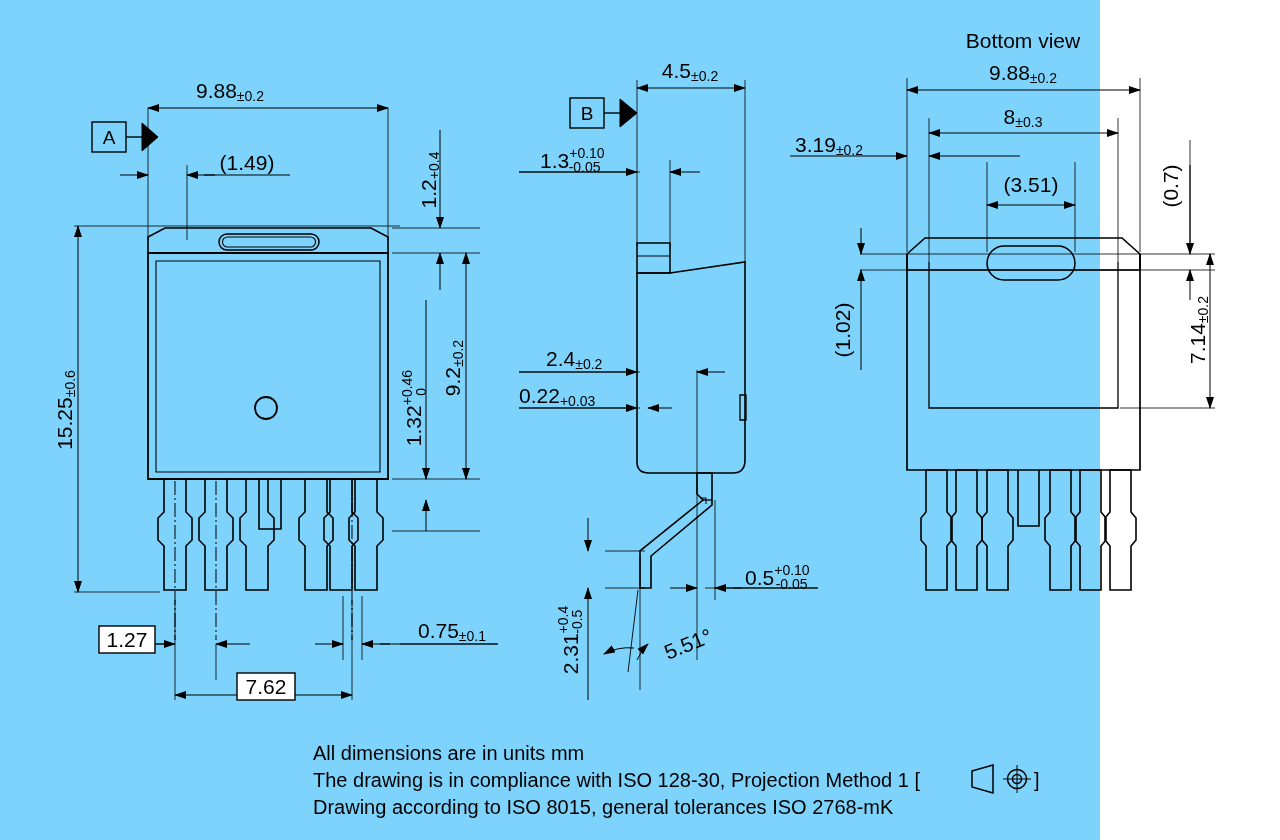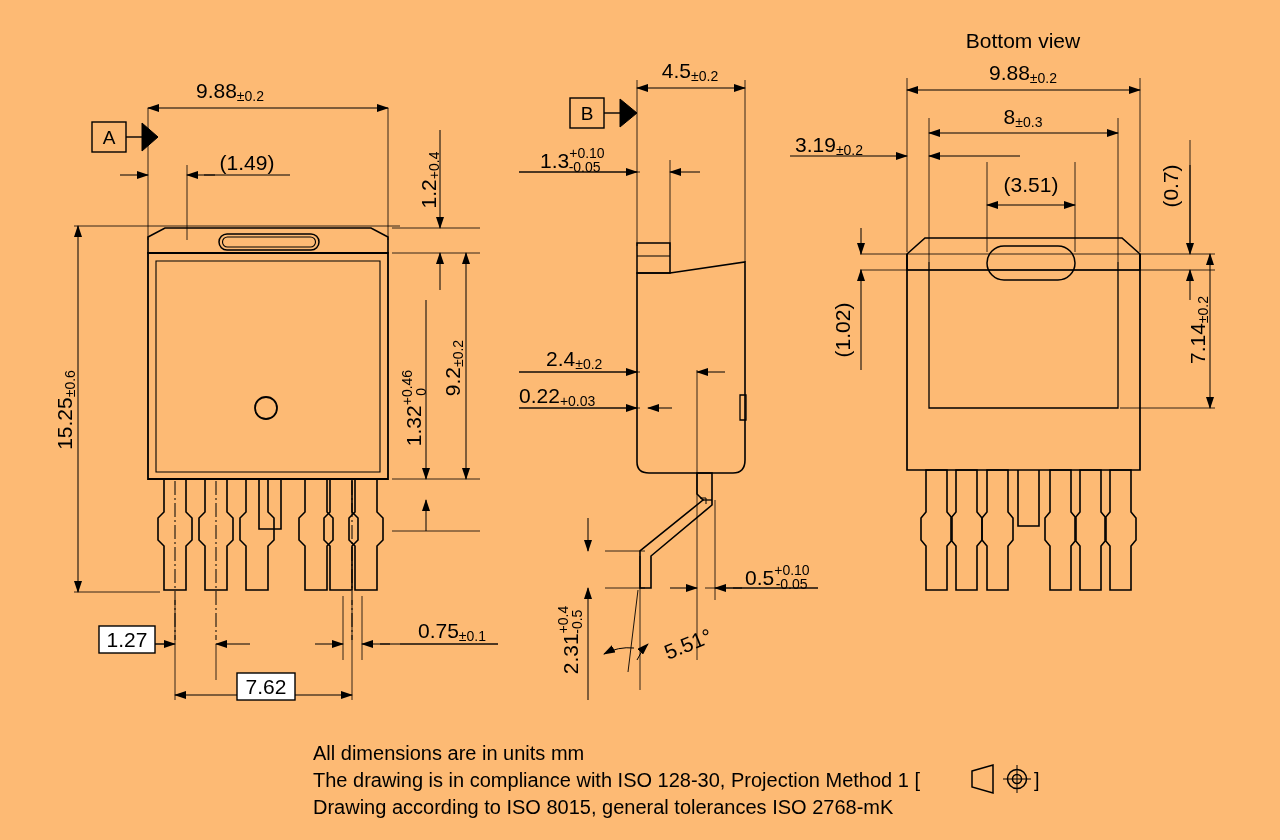--- a/index.html
+++ b/index.html
@@ -1,21 +1,21 @@
 <!DOCTYPE html>
 <html><head>
 <meta charset="utf-8">
 <style>
   html,body{margin:0;padding:0;background:#ffffff;}
   body{
     width:1280px;height:840px;overflow:hidden;
     font-family:"Liberation Sans", sans-serif;
     color:#000;
   }
-  #sheet{position:relative;width:1280px;height:840px;background:#fdba74;}
+  #sheet{position:relative;width:1100px;height:840px;background:#7dd3fc;}
   svg{display:block;}
   .dimtext{font-family:"Liberation Sans", sans-serif;font-size:21px;fill:#000;}
   .dimtext-small{font-family:"Liberation Sans", sans-serif;font-size:14px;fill:#000;}
   .viewtitle{font-family:"Liberation Sans", sans-serif;font-size:21px;fill:#000;}
   .notetext{font-family:"Liberation Sans", sans-serif;font-size:20px;fill:#000;}
   .datumtext{font-family:"Liberation Sans", sans-serif;font-size:19px;fill:#000;}
 </style>
 </head>
 <body>
 

